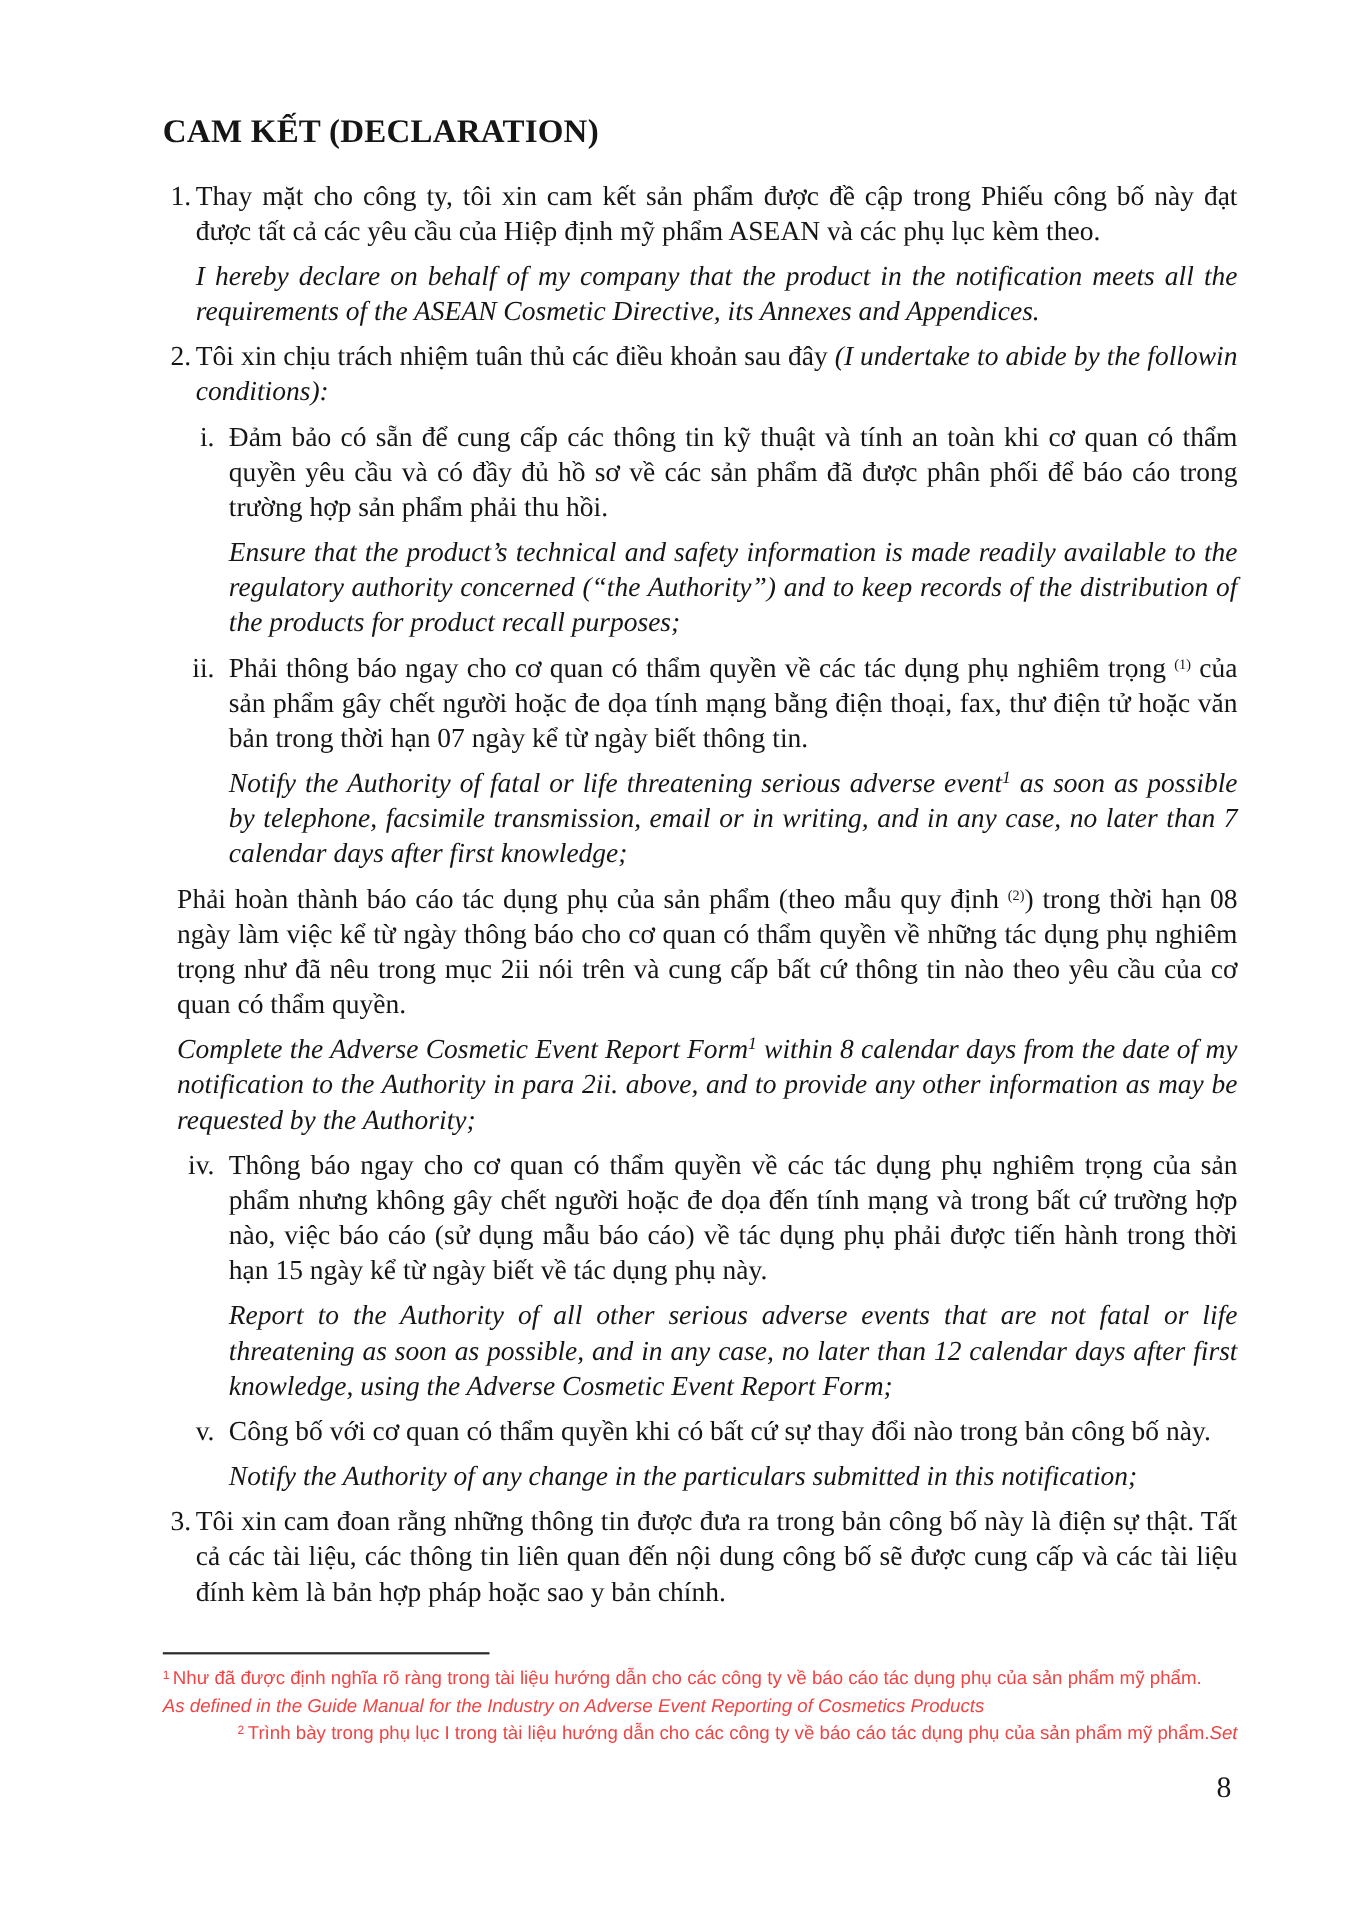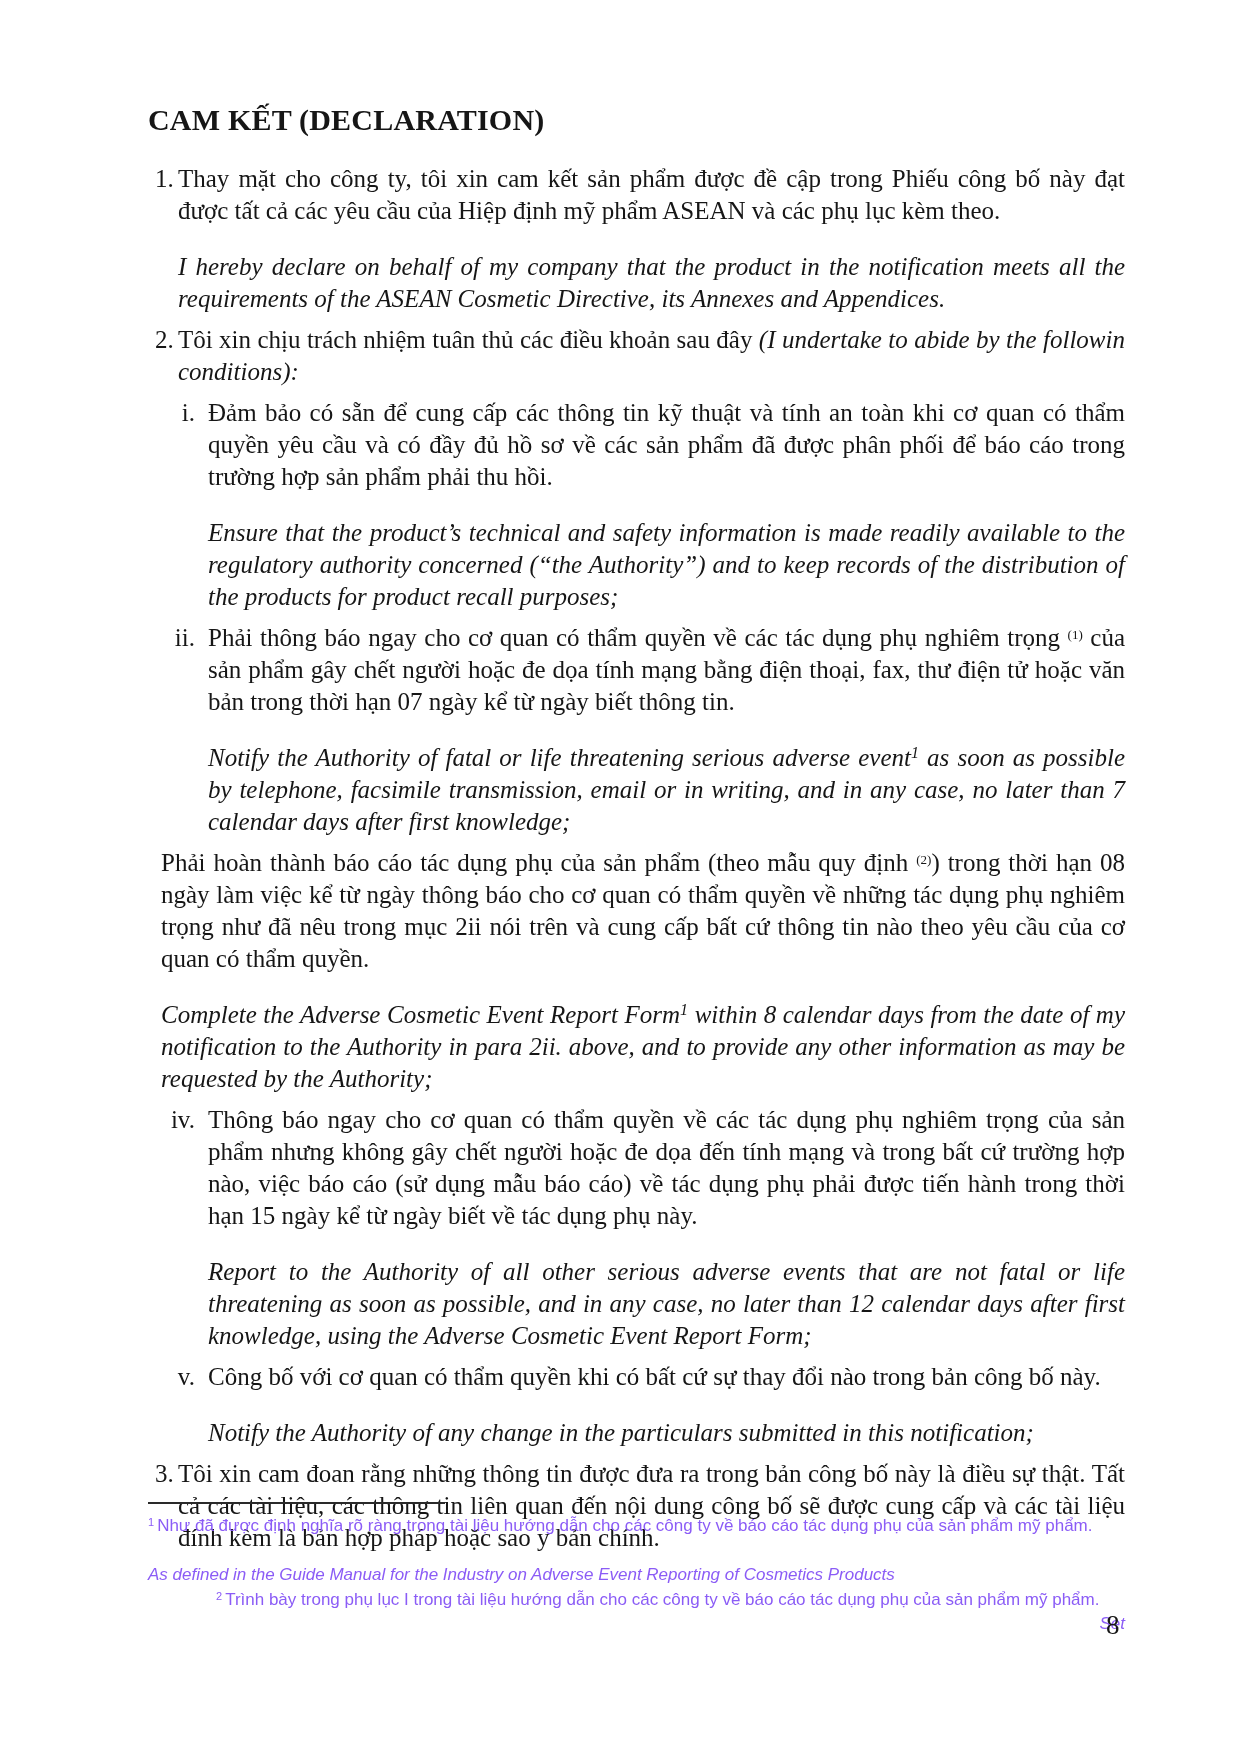--- a/index.html
+++ b/index.html
@@ -18,38 +18,38 @@
     font-size: 25px;
     line-height: 32px;
   }
   h1.title {
     font-size: 30px;
     font-weight: bold;
     margin: 0 0 27px 0;
     letter-spacing: 0.2px;
   }
   p { margin: 0 0 9px 0; text-align: justify; }
-  .en, .it, .en-inline { font-style: italic; margin-top: 24px; }
+  .en, .it, .en-inline { font-style: italic; }
   .nitem { display: flex; }
   .nnum { flex: 0 0 30px; padding-left: 7px; box-sizing: border-box; }
   .ntext { flex: 1; min-width: 0; }
   .citem { display: flex; }
   .cnum { flex: 0 0 47px; text-align: right; }
   .ctext { flex: 1; min-width: 0; margin-left: 13px; }
   sup { line-height: 0; }
   .supvn { font-size: 13px; vertical-align: 7px; }
   .supen { font-size: 16px; vertical-align: 8px; }
   .footnotes {
     position: absolute;
     left: 148px; top: 1502px;
     width: 977px;
     font-family: "Liberation Sans", sans-serif;
     font-size: 17px;
     line-height: 25px;
-    color: #8b5cf6;
+    color: #ef4444;
   }
   .fn-sep {
     width: 297px;
     border-top: 2px solid #2a2a2a;
     margin-bottom: 9px;
   }
   .fn { text-align: left; }
   .fnrow { display: flex; justify-content: flex-end; }
   .fnm { font-size: 11px; vertical-align: 5px; margin-right: 3px; }
   .pageno {
@@ -117,21 +117,21 @@
       <div class="cnum">v.</div>
       <div class="ctext">
         <p class="vi">Công bố với cơ quan có thẩm quyền khi có bất cứ sự thay đổi nào trong bản công bố này.</p>
         <p class="en">Notify the Authority of any change in the particulars submitted in this notification;</p>
       </div>
     </div>
 
     <div class="nitem">
       <div class="nnum">3.</div>
       <div class="ntext">
-        <p class="vi">Tôi xin cam đoan rằng những thông tin được đưa ra trong bản công bố này là điều sự thật. Tất cả các tài liệu, các thông tin liên quan đến nội dung công bố sẽ được cung cấp và các tài liệu đính kèm là bản hợp pháp hoặc sao y bản chính.</p>
+        <p class="vi">Tôi xin cam đoan rằng những thông tin được đưa ra trong bản công bố này là điện sự thật. Tất cả các tài liệu, các thông tin liên quan đến nội dung công bố sẽ được cung cấp và các tài liệu đính kèm là bản hợp pháp hoặc sao y bản chính.</p>
       </div>
     </div>
 
   </main>
 
   <footer class="footnotes">
     <div class="fn-sep"></div>
     <div class="fn"><sup class="fnm">1</sup><span>Như đã được định nghĩa rõ ràng trong tài liệu hướng dẫn cho các công ty về báo cáo tác dụng phụ của sản phẩm mỹ phẩm.</span></div>
     <div class="fn it">As defined in the Guide Manual for the Industry on Adverse Event Reporting of Cosmetics Products</div>
     <div class="fn fnrow">

